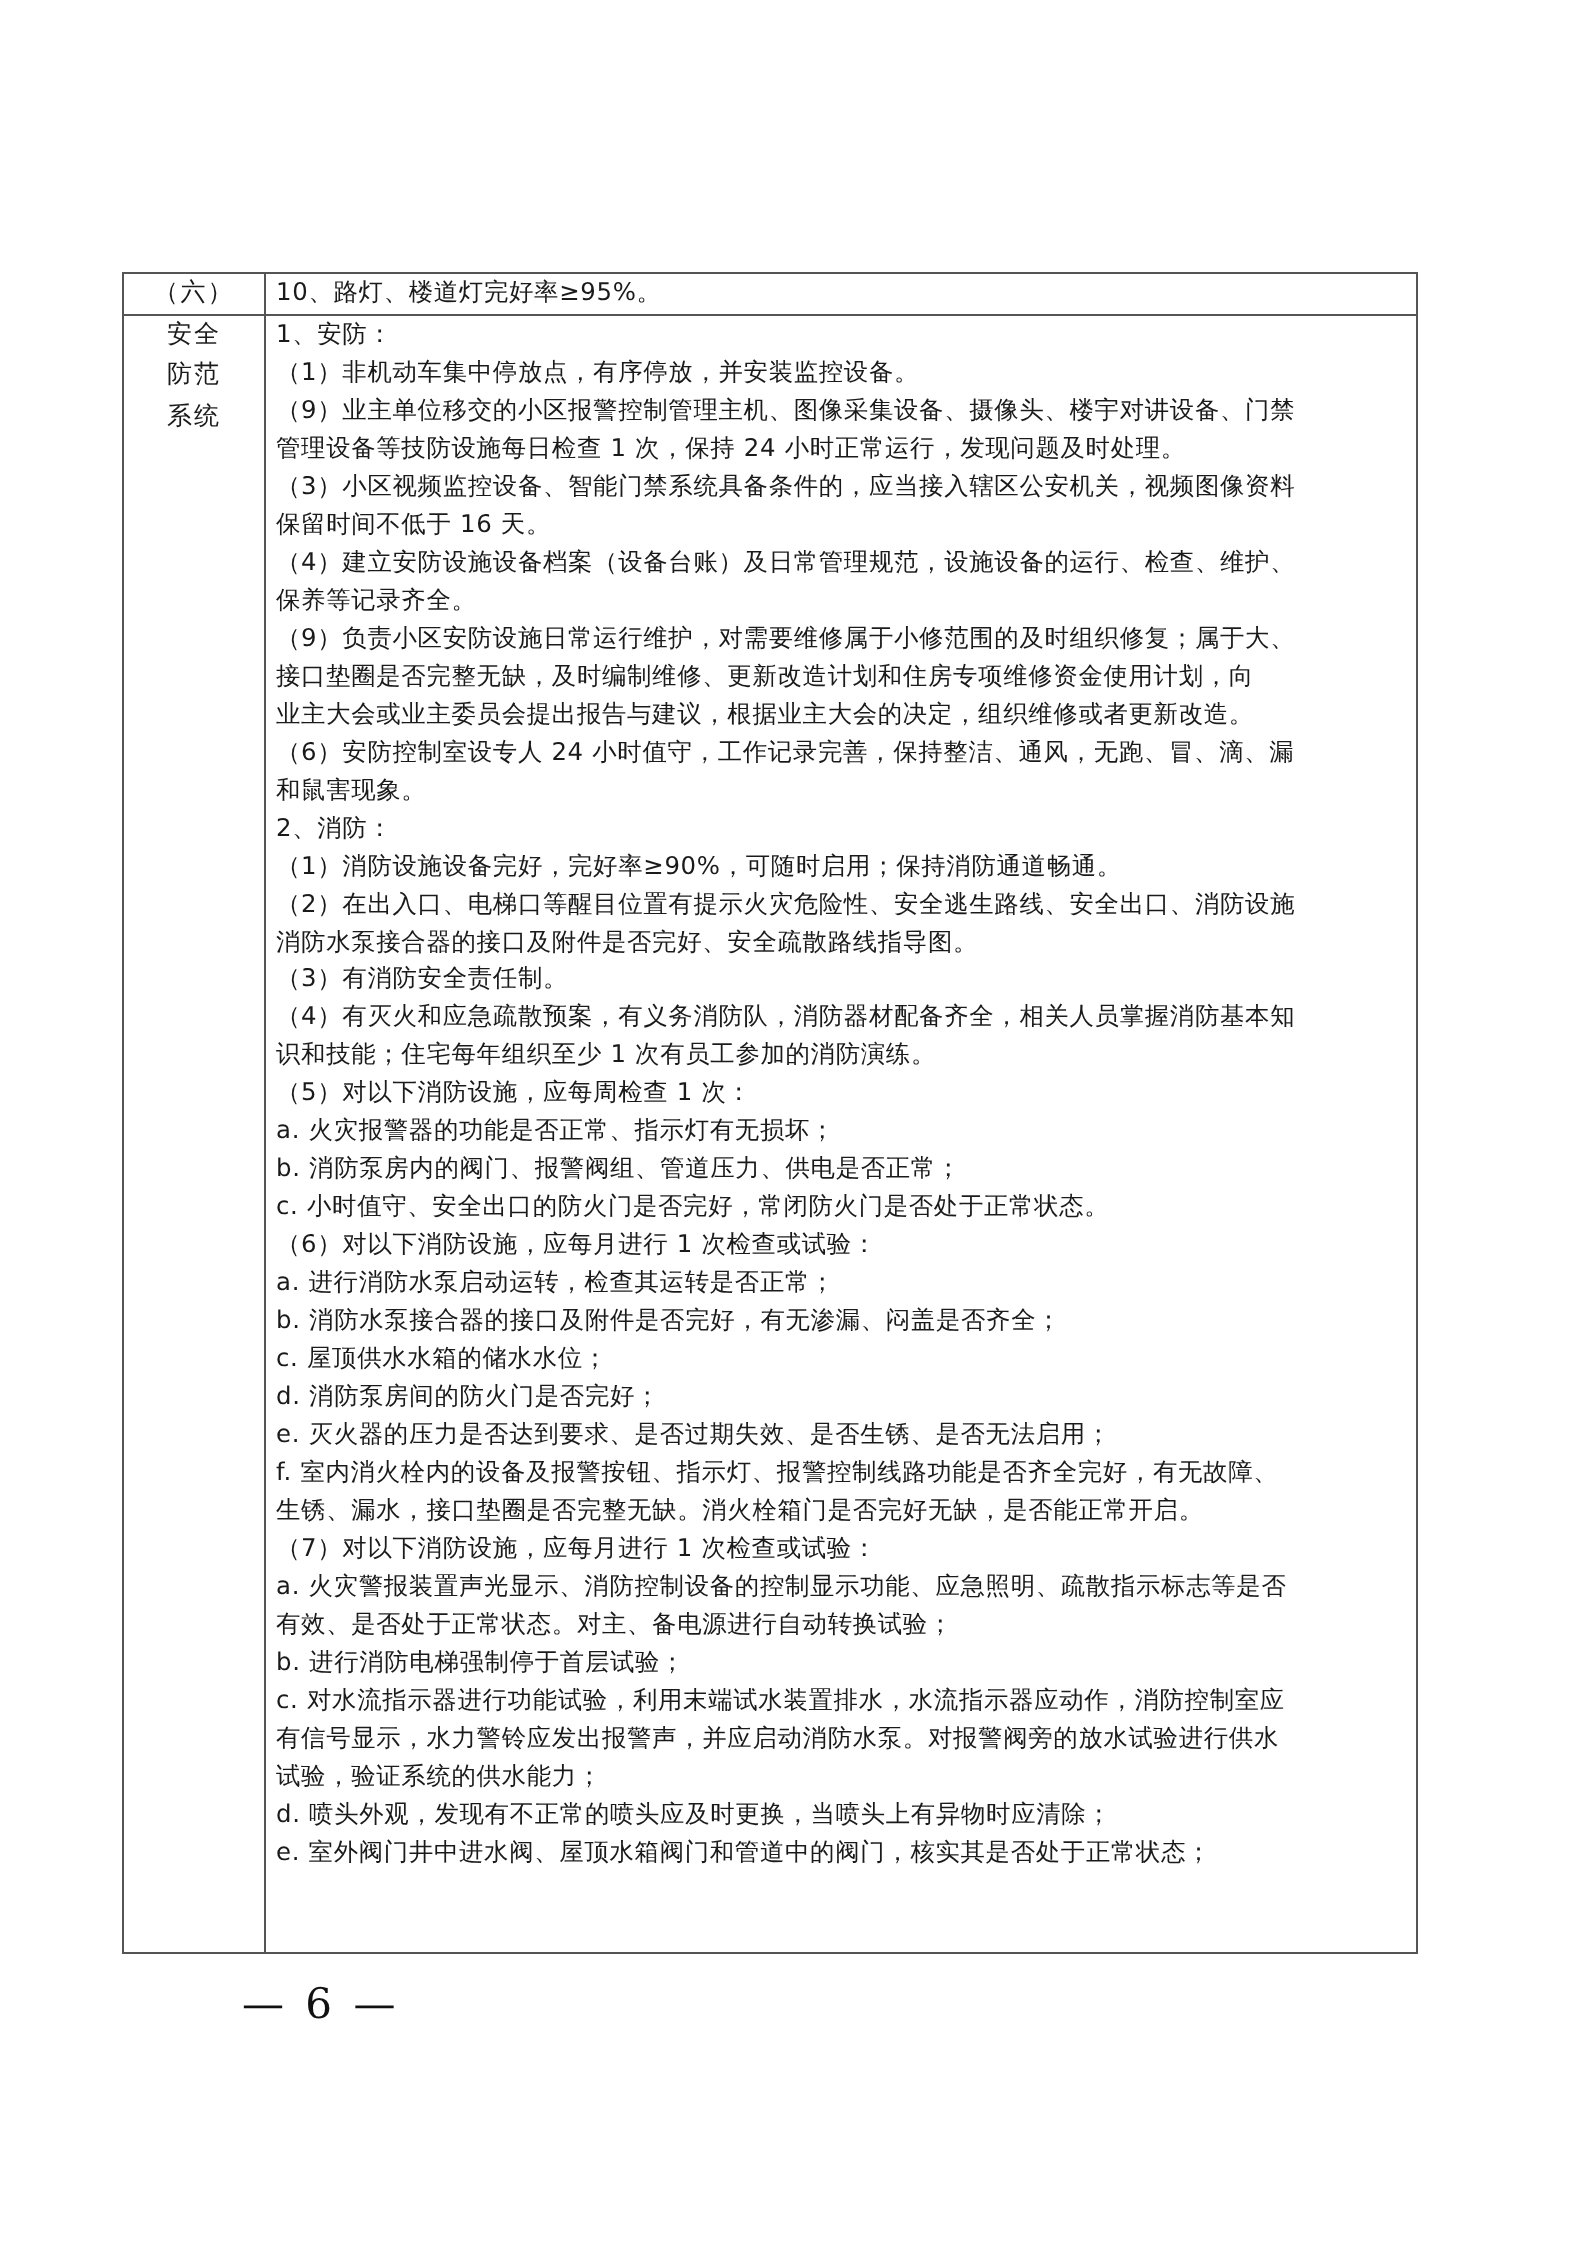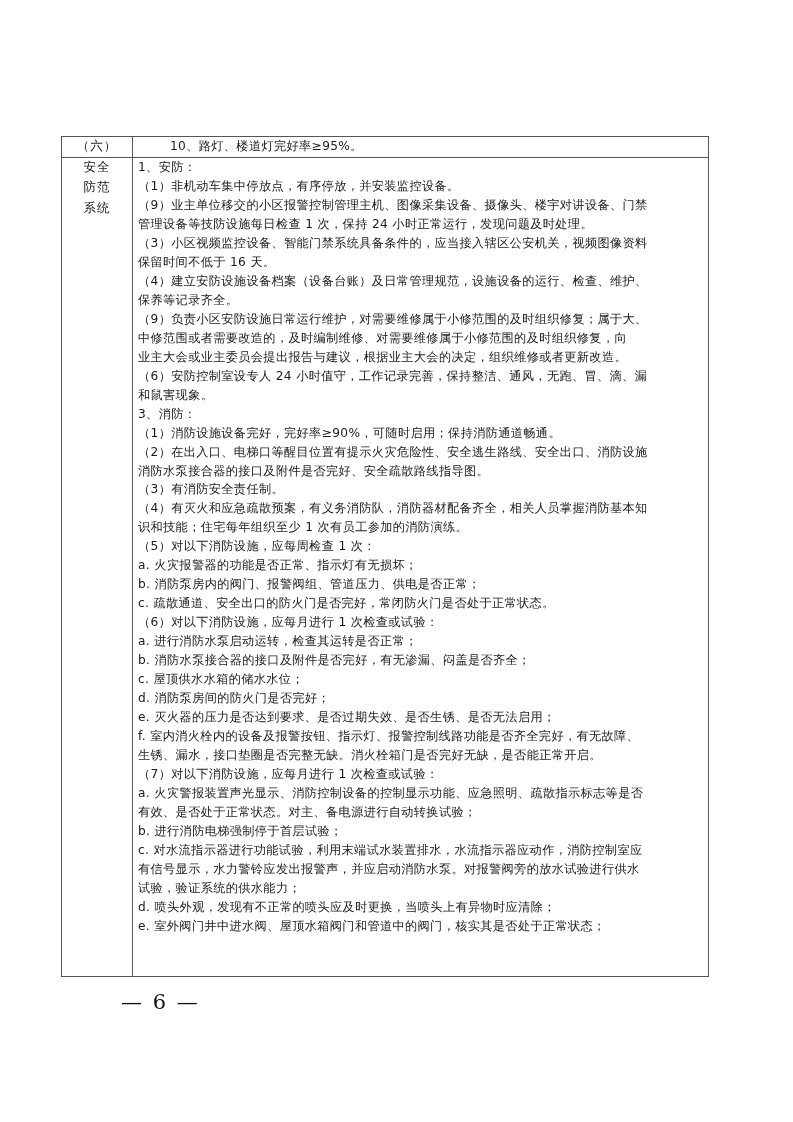--- a/index.html
+++ b/index.html
@@ -6,21 +6,21 @@
   body { width:793px; height:1122px; position:relative; overflow:hidden;
          font-family:"DejaVu Sans", "Liberation Sans", sans-serif; color:#1a1a1a; }
   .page { position:absolute; left:0; top:0; width:793px; height:1122px; }
   table.spec { position:absolute; left:61px; top:136px; width:645px;
                border-collapse:collapse; table-layout:fixed; }
   table.spec td { border:1.4px solid #555; padding:0; vertical-align:top; }
   td.label-col { width:70px; }
   td.content-col { width:575px; }
   .line { font-size:12.2px; line-height:18.97px; padding-left:5px; padding-right:4px;
           white-space:nowrap; overflow:hidden; letter-spacing:0.35px; }
-  .row-first .line { line-height:19px;margin-left:32px; }
+  .row-first .line { line-height:19px; }
   .row-first td { height:20px; }
   .row-main td { height:818px; }
   td.label-cell { vertical-align:middle; text-align:center; }
   .label-wrap { margin-top:-22px; }
   .label-line { font-size:12.5px; line-height:20.5px; letter-spacing:1px; display:block; }
   .footer { position:absolute; left:121px; top:990px; font-family:"DejaVu Serif", "Liberation Serif", serif;
             font-size:21px; letter-spacing:2px; color:#111; }
 </style>
 </head>
 <body>
@@ -46,35 +46,35 @@
       <td class="content-col">
         <div class="line">1、安防：</div>
         <div class="line">（1）非机动车集中停放点，有序停放，并安装监控设备。</div>
         <div class="line">（9）业主单位移交的小区报警控制管理主机、图像采集设备、摄像头、楼宇对讲设备、门禁</div>
         <div class="line">管理设备等技防设施每日检查 1 次，保持 24 小时正常运行，发现问题及时处理。</div>
         <div class="line">（3）小区视频监控设备、智能门禁系统具备条件的，应当接入辖区公安机关，视频图像资料</div>
         <div class="line">保留时间不低于 16 天。</div>
         <div class="line">（4）建立安防设施设备档案（设备台账）及日常管理规范，设施设备的运行、检查、维护、</div>
         <div class="line">保养等记录齐全。</div>
         <div class="line">（9）负责小区安防设施日常运行维护，对需要维修属于小修范围的及时组织修复；属于大、</div>
-        <div class="line">中修范围或者需要改造的，及时编制维修、对需要维修属于小修范围的及时组织修复，向</div>
+        <div class="line">接口垫圈是否完整无缺，及时编制维修、更新改造计划和住房专项维修资金使用计划，向</div>
         <div class="line">业主大会或业主委员会提出报告与建议，根据业主大会的决定，组织维修或者更新改造。</div>
         <div class="line">（6）安防控制室设专人 24 小时值守，工作记录完善，保持整洁、通风，无跑、冒、滴、漏</div>
         <div class="line">和鼠害现象。</div>
-        <div class="line">3、消防：</div>
+        <div class="line">2、消防：</div>
         <div class="line">（1）消防设施设备完好，完好率≥90%，可随时启用；保持消防通道畅通。</div>
         <div class="line">（2）在出入口、电梯口等醒目位置有提示火灾危险性、安全逃生路线、安全出口、消防设施</div>
         <div class="line">消防水泵接合器的接口及附件是否完好、安全疏散路线指导图。</div>
         <div class="line">（3）有消防安全责任制。</div>
         <div class="line">（4）有灭火和应急疏散预案，有义务消防队，消防器材配备齐全，相关人员掌握消防基本知</div>
         <div class="line">识和技能；住宅每年组织至少 1 次有员工参加的消防演练。</div>
         <div class="line">（5）对以下消防设施，应每周检查 1 次：</div>
         <div class="line">a. 火灾报警器的功能是否正常、指示灯有无损坏；</div>
         <div class="line">b. 消防泵房内的阀门、报警阀组、管道压力、供电是否正常；</div>
-        <div class="line">c. 疏散通道、安全出口的防火门是否完好，常闭防火门是否处于正常状态。</div>
+        <div class="line">c. 小时值守、安全出口的防火门是否完好，常闭防火门是否处于正常状态。</div>
         <div class="line">（6）对以下消防设施，应每月进行 1 次检查或试验：</div>
         <div class="line">a. 进行消防水泵启动运转，检查其运转是否正常；</div>
         <div class="line">b. 消防水泵接合器的接口及附件是否完好，有无渗漏、闷盖是否齐全；</div>
         <div class="line">c. 屋顶供水水箱的储水水位；</div>
         <div class="line">d. 消防泵房间的防火门是否完好；</div>
         <div class="line">e. 灭火器的压力是否达到要求、是否过期失效、是否生锈、是否无法启用；</div>
         <div class="line">f. 室内消火栓内的设备及报警按钮、指示灯、报警控制线路功能是否齐全完好，有无故障、</div>
         <div class="line">生锈、漏水，接口垫圈是否完整无缺。消火栓箱门是否完好无缺，是否能正常开启。</div>
         <div class="line">（7）对以下消防设施，应每月进行 1 次检查或试验：</div>
         <div class="line">a. 火灾警报装置声光显示、消防控制设备的控制显示功能、应急照明、疏散指示标志等是否</div>

